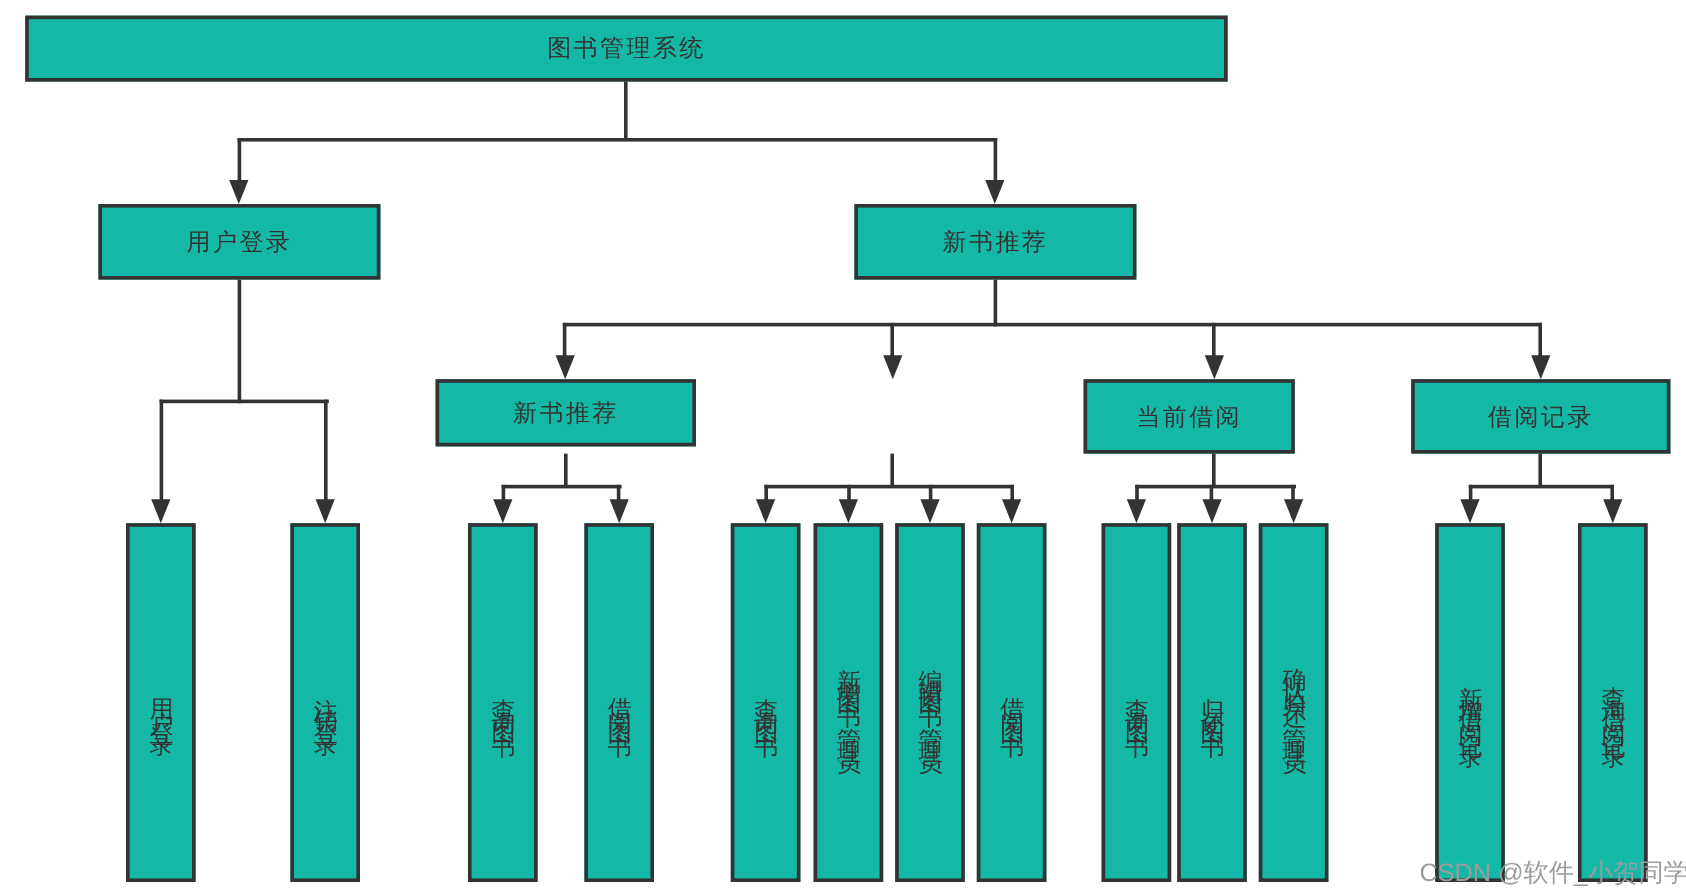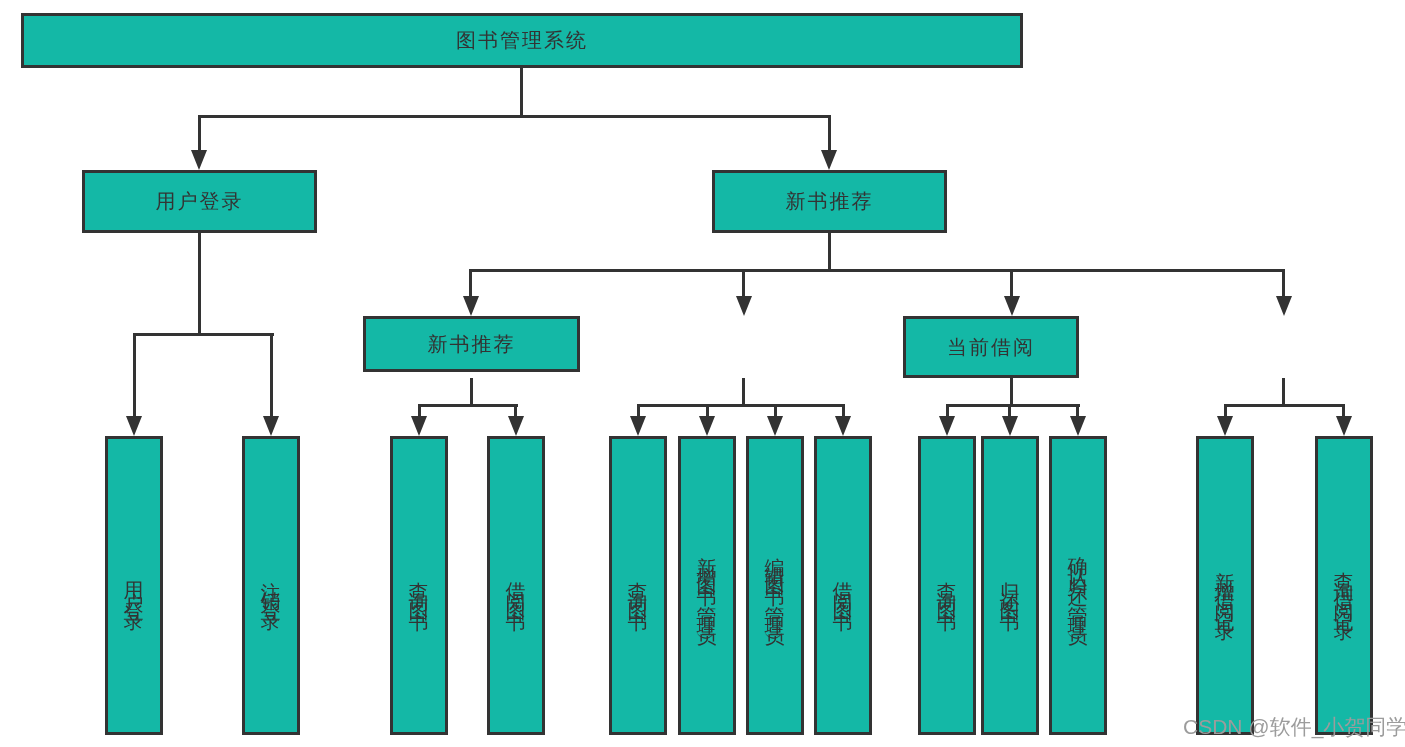--- a/index.html
+++ b/index.html
@@ -87,20 +87,23 @@
   <div class="arw" style="left:736px;top:296px;"></div>
   <div class="arw" style="left:1004px;top:296px;"></div>
   <div class="arw" style="left:1276px;top:296px;"></div>
 
   <div class="bx" style="left:363px;top:316px;width:217px;height:56px;">
     <span>新书推荐</span>
   </div>
   <div class="bx" style="left:903px;top:316px;width:176px;height:62px;">
     <span>当前借阅</span>
   </div>
+  <div class="bx" style="left:1176px;top:316px;width:216px;height:62px;">
+    <span>借阅记录</span>
+  </div>
 
   <div class="ln" style="left:470px;top:378px;width:3px;height:28px;"></div>
   <div class="ln" style="left:418px;top:404px;width:100px;height:3px;"></div>
   <div class="ln" style="left:418px;top:404px;width:3px;height:14px;"></div>
   <div class="ln" style="left:514px;top:404px;width:3px;height:14px;"></div>
   <div class="arw" style="left:411px;top:416px;"></div>
   <div class="arw" style="left:508px;top:416px;"></div>
 
   <div class="ln" style="left:742px;top:378px;width:3px;height:28px;"></div>
   <div class="ln" style="left:637px;top:404px;width:208px;height:3px;"></div>

